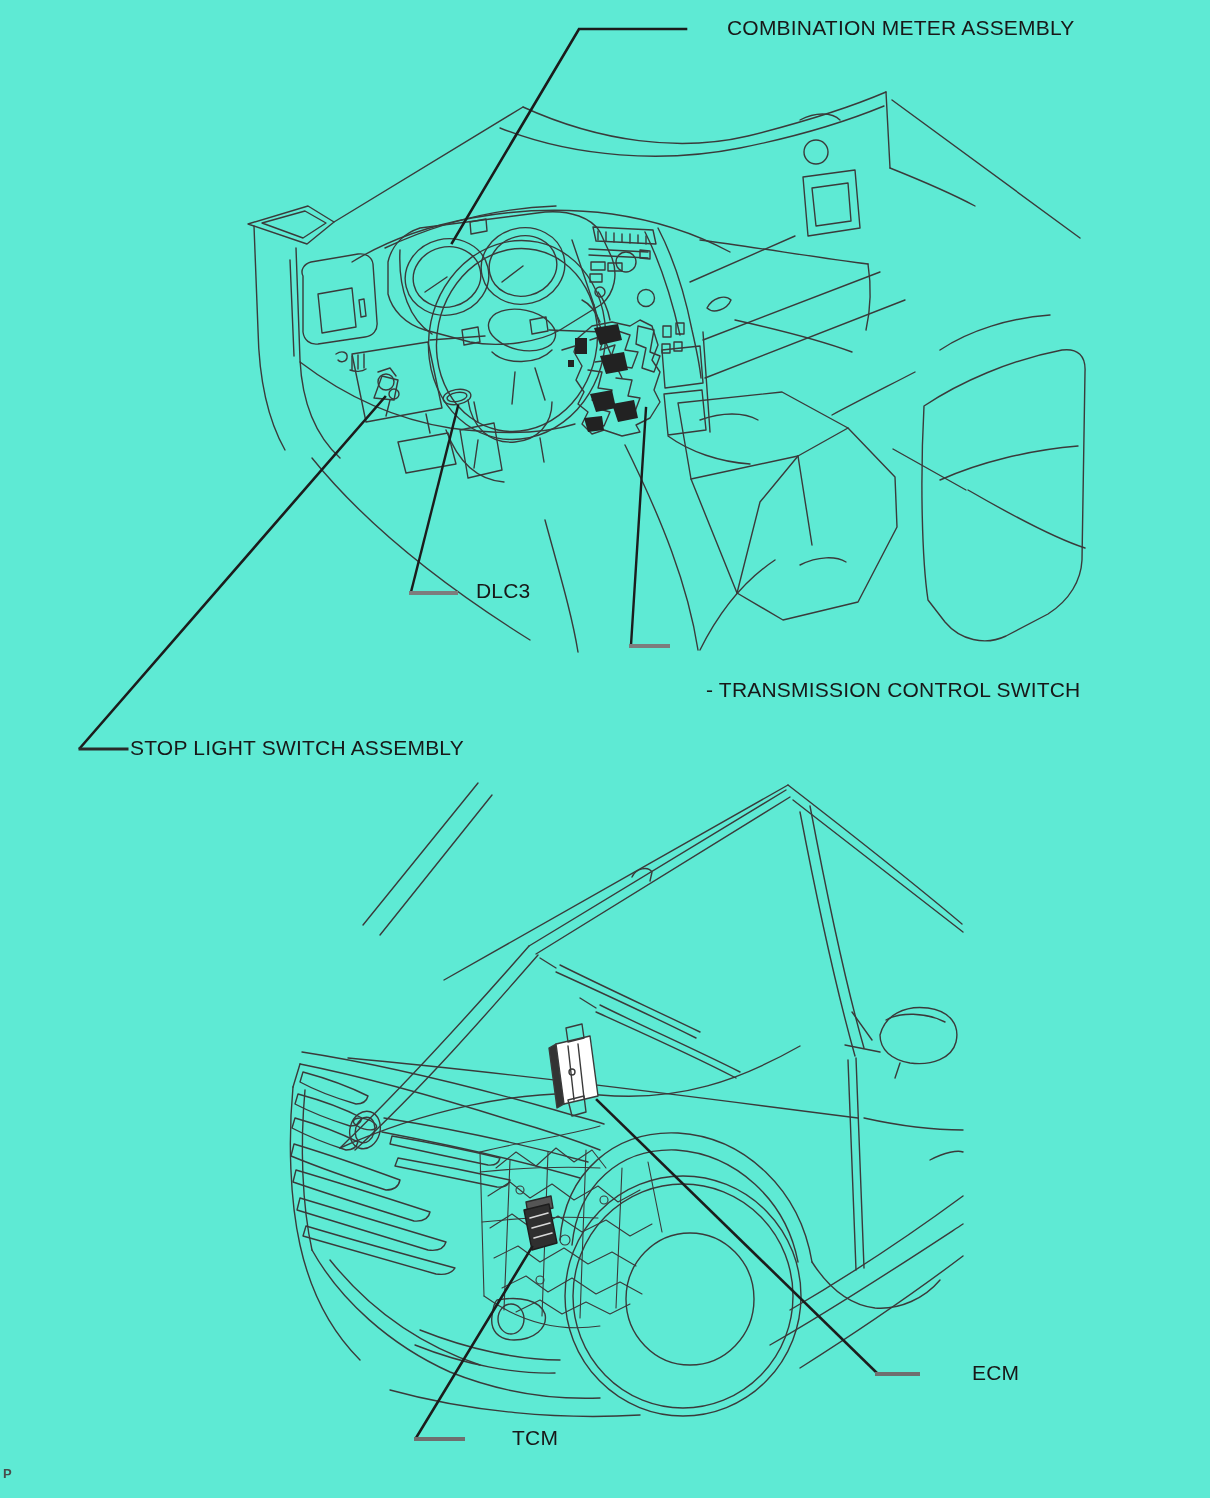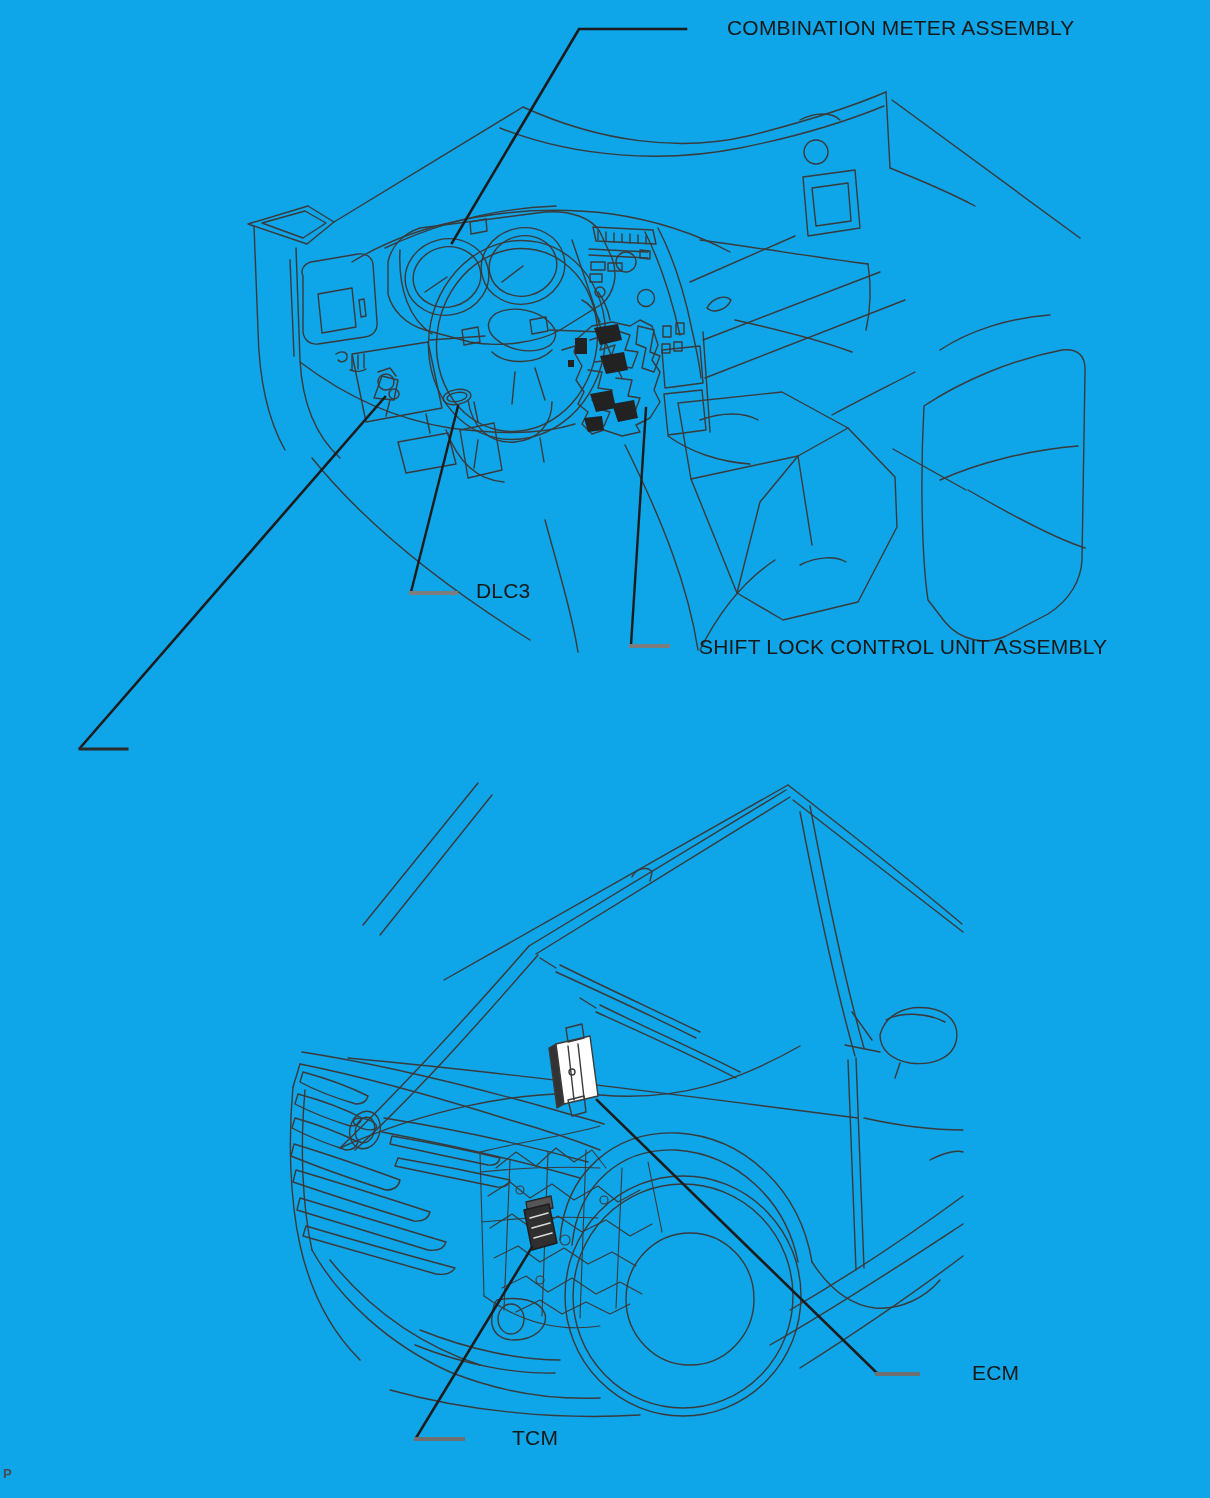--- a/index.html
+++ b/index.html
@@ -1,19 +1,19 @@
 <!DOCTYPE html>
 <html><head>
 <meta charset="utf-8">
 <style>
   html,body{margin:0;padding:0;background:#e8e8e8;}
   #screen{
     position:relative;
     width:1210px;height:1498px;
-    background:#0ea5e9;
+    background:#5eead4;
     overflow:hidden;
     font-family:"Liberation Sans",sans-serif;
   }
   #art{position:absolute;left:0;top:0;width:1210px;height:1498px;}
   .lbl{
     position:absolute;
     font-family:"Liberation Sans",sans-serif;
     font-size:21px;
     color:#181818;
     letter-spacing:.2px;
@@ -338,22 +338,23 @@
       <line x1="877" y1="1374" x2="918" y2="1374" stroke="#6f6f6f" stroke-width="4"></line>
       <line x1="416" y1="1438" x2="532" y2="1247" stroke="#1c1c1c" stroke-width="2.6"></line>
       <line x1="416" y1="1439" x2="463" y2="1439" stroke="#6f6f6f" stroke-width="4"></line>
     </g>
   </svg>
 
   <div class="lbl" style="left:727px;top:16px;">COMBINATION METER ASSEMBLY</div>
 
   <div class="lbl" style="left:464px;top:579px;margin-left:12px;">DLC3</div>
 
-  <div class="lbl" style="left:699px;top:635px;">SHIFT LOCK CONTROL UNIT ASSEMBLY</div>
-
-
+
+  <div class="lbl" style="left:706px;top:678px;">- TRANSMISSION CONTROL SWITCH</div>
+
+  <div class="lbl" style="left:130px;top:736px;">STOP LIGHT SWITCH ASSEMBLY</div>
 
   <div class="lbl" style="left:972px;top:1361px;">ECM</div>
 
   <div class="lbl" style="left:474px;top:1426px;margin-left:38px;">TCM</div>
 
   <div class="pmark">P</div>
 </div>
 
 </body></html>

